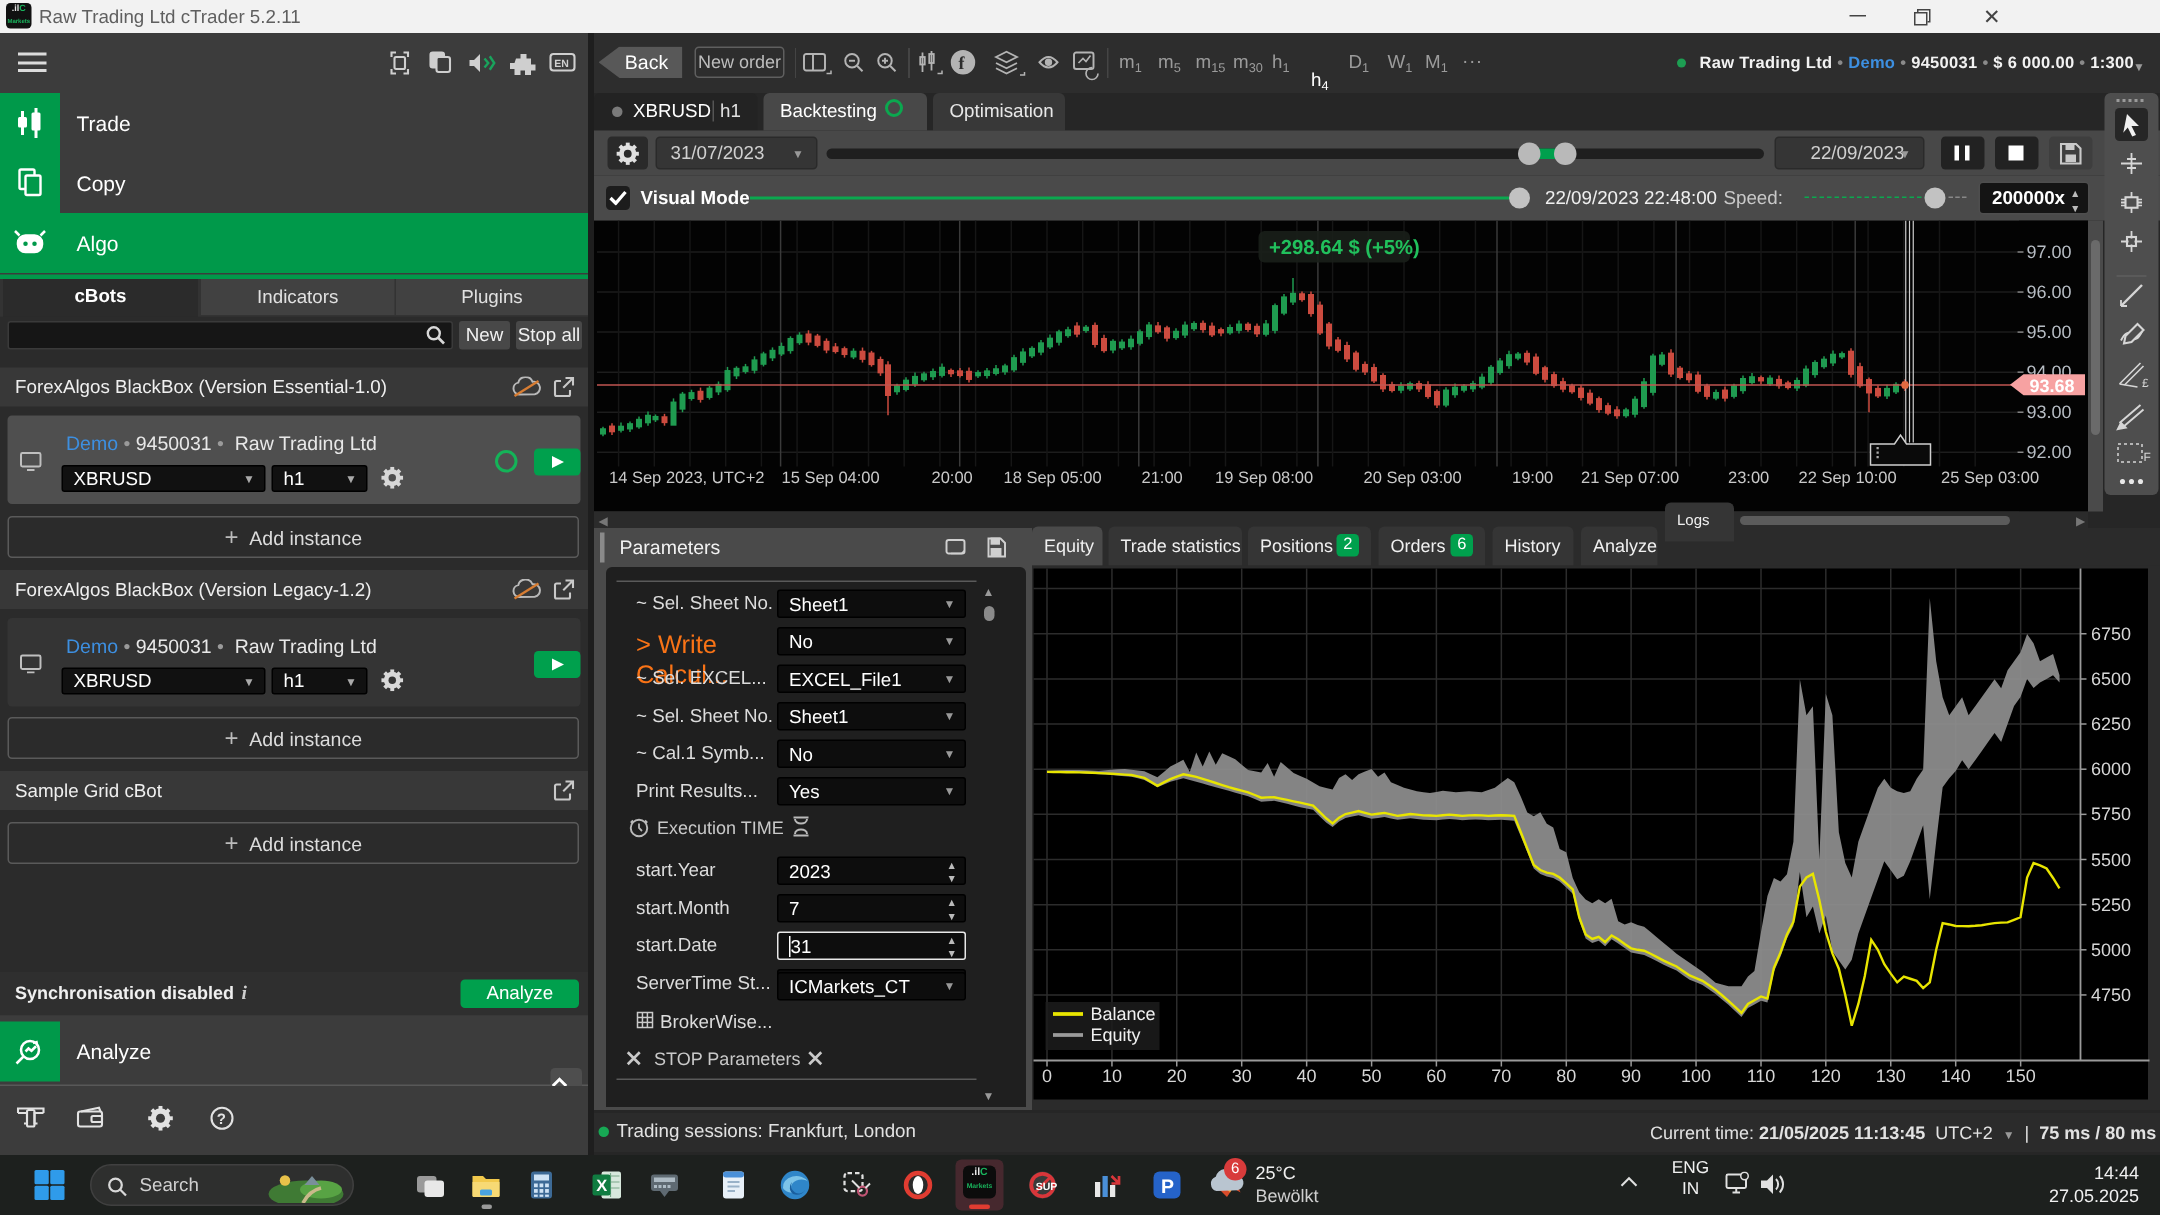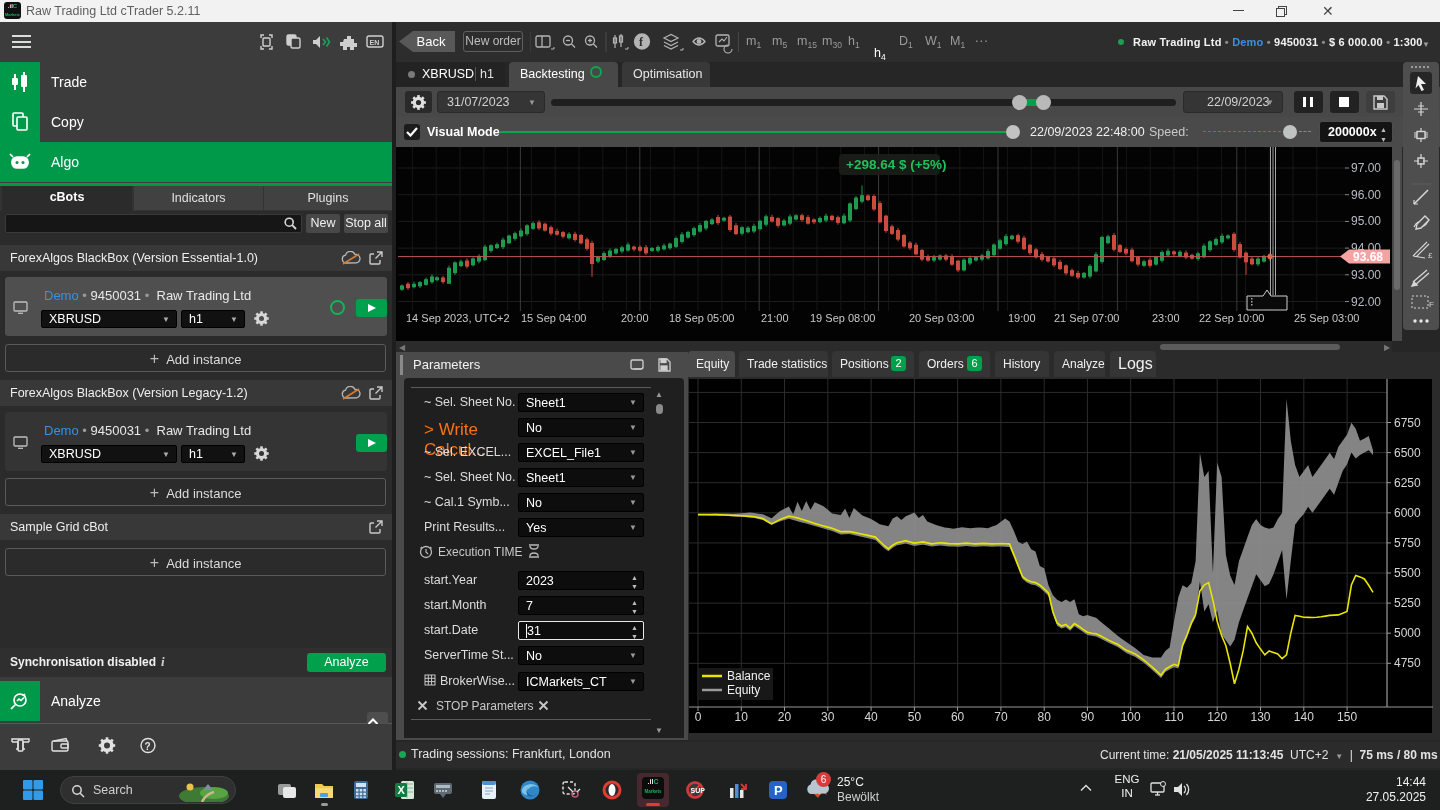--- a/index.html
+++ b/index.html
@@ -823,41 +823,41 @@
 <svg class="ab" style="left:424px;top:674px" width="12" height="12" viewBox="0 0 12 12">
     <g stroke="#c9c9c9" stroke-width="1">
       <rect x="1" y="1" width="10" height="10" fill="none"></rect>
       <line x1="1" y1="4.3" x2="11" y2="4.3"></line>
       <line x1="1" y1="7.6" x2="11" y2="7.6"></line>
       <line x1="4.3" y1="1" x2="4.3" y2="11"></line>
       <line x1="7.6" y1="1" x2="7.6" y2="11"></line>
     </g>
   </svg>
 <div style="position:absolute;left:440px;top:674px;width:84px;height:15px;color:#dcdcdc;font-size:12.5px;">BrokerWise...</div>
-<div style="position:absolute;left:518px;top:672px;width:126px;height:19px;background:#0d0d0d;border:1px solid #000;border-radius:2px;color:#fff;font-size:12.5px;line-height:18px;"><span style="margin-left:7px">ICMarkets_CT</span><span style="position:absolute;right:6px;top:0;color:#999;font-size:8px;">▼</span></div>
+<div style="position:absolute;left:518px;top:648px;width:126px;height:19px;background:#0d0d0d;border:1px solid #000;border-radius:2px;color:#fff;font-size:12.5px;line-height:18px;"><span style="margin-left:7px">ICMarkets_CT</span><span style="position:absolute;right:6px;top:0;color:#999;font-size:8px;">▼</span></div>
 <div style="position:absolute;left:417px;top:700px;width:13px;height:13px;">
     <svg width="11" height="11" viewBox="0 0 11 11">
       <path d="M1.5,1.5 L9.5,9.5 M9.5,1.5 L1.5,9.5" stroke="#c9c9c9" stroke-width="1.8"></path>
     </svg>
   </div>
 <div style="position:absolute;left:436px;top:699px;width:95px;height:15px;color:#c9c9c9;font-size:12px;white-space:nowrap;">STOP Parameters</div>
 <div style="position:absolute;left:538px;top:700px;width:13px;height:13px;">
     <svg width="11" height="11" viewBox="0 0 11 11">
       <path d="M1.5,1.5 L9.5,9.5 M9.5,1.5 L1.5,9.5" stroke="#c9c9c9" stroke-width="1.8"></path>
     </svg>
   </div>
 <div style="position:absolute;left:411px;top:719px;width:240px;height:1px;background:#5a5a5a;"></div>
 <div style="position:absolute;left:688px;top:352px;width:752px;height:388px;background:#2b2b2b;"></div>
 <div style="position:absolute;left:688px;top:351px;width:47px;height:26px;background:#4a4a4a;border-radius:4px 4px 0 0;color:#f0f0f0;font-size:12px;line-height:26px;white-space:nowrap;"><span style="margin-left:8px">Equity</span></div>
 <div style="position:absolute;left:739px;top:351px;width:89px;height:26px;background:#353535;border-radius:4px 4px 0 0;color:#f0f0f0;font-size:12px;line-height:26px;white-space:nowrap;"><span style="margin-left:8px">Trade statistics</span></div>
 <div style="position:absolute;left:832px;top:351px;width:82px;height:26px;background:#353535;border-radius:4px 4px 0 0;color:#f0f0f0;font-size:12px;line-height:26px;white-space:nowrap;"><span style="margin-left:8px">Positions</span><span style="position:absolute;right:8px;top:5px;width:15px;height:15px;background:#00a04d;border-radius:3px;color:#fff;text-align:center;line-height:15px;font-size:11px;">2</span></div>
 <div style="position:absolute;left:919px;top:351px;width:71px;height:26px;background:#353535;border-radius:4px 4px 0 0;color:#f0f0f0;font-size:12px;line-height:26px;white-space:nowrap;"><span style="margin-left:8px">Orders</span><span style="position:absolute;right:8px;top:5px;width:15px;height:15px;background:#00a04d;border-radius:3px;color:#fff;text-align:center;line-height:15px;font-size:11px;">6</span></div>
 <div style="position:absolute;left:995px;top:351px;width:54px;height:26px;background:#353535;border-radius:4px 4px 0 0;color:#f0f0f0;font-size:12px;line-height:26px;white-space:nowrap;"><span style="margin-left:8px">History</span></div>
 <div style="position:absolute;left:1054px;top:351px;width:51px;height:26px;background:#353535;border-radius:4px 4px 0 0;color:#f0f0f0;font-size:12px;line-height:26px;white-space:nowrap;"><span style="margin-left:8px">Analyze</span></div>
-<div style="position:absolute;left:1110px;top:351px;width:46px;height:26px;background:#353535;border-radius:4px 4px 0 0;color:#f0f0f0;font-size:16px;line-height:26px;white-space:nowrap;"><span style="margin-left:8px">Logs</span></div>
+<div style="position:absolute;left:1110px;top:335px;width:46px;height:26px;background:#353535;border-radius:4px 4px 0 0;color:#f0f0f0;font-size:10px;line-height:26px;white-space:nowrap;"><span style="margin-left:8px">Logs</span></div>
 <svg class="ab" style="left:688px;top:377px" width="752" height="363" viewBox="0 0 752 363">
     <rect x="0" y="0" width="752" height="363" fill="#2b2b2b"></rect>
     <rect x="1" y="2" width="698" height="328" fill="#000"></rect>
     <rect x="699" y="2" width="45" height="328" fill="#000"></rect>
     <rect x="1" y="330" width="743" height="26" fill="#000"></rect>
     <line x1="10.0" y1="2" x2="10.0" y2="330" stroke="#2c2c2c" stroke-width="1"></line>
     <line x1="53.3" y1="2" x2="53.3" y2="330" stroke="#2c2c2c" stroke-width="1"></line>
     <line x1="96.5" y1="2" x2="96.5" y2="330" stroke="#2c2c2c" stroke-width="1"></line>
     <line x1="139.8" y1="2" x2="139.8" y2="330" stroke="#2c2c2c" stroke-width="1"></line>
     <line x1="183.1" y1="2" x2="183.1" y2="330" stroke="#2c2c2c" stroke-width="1"></line>

